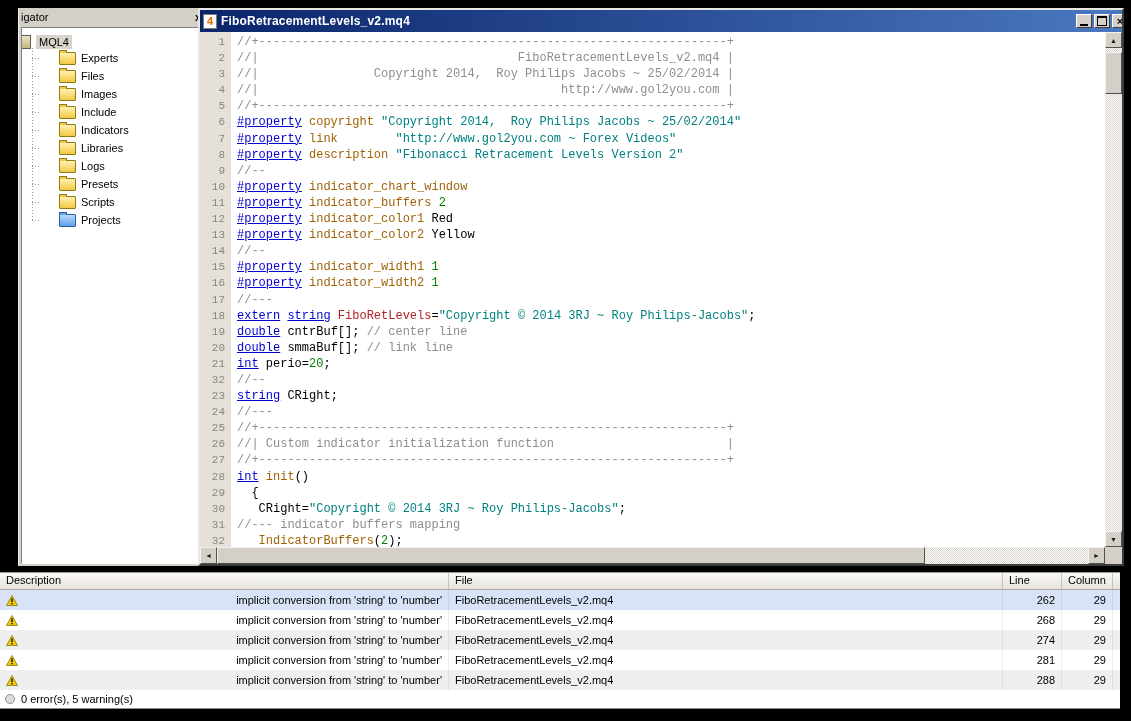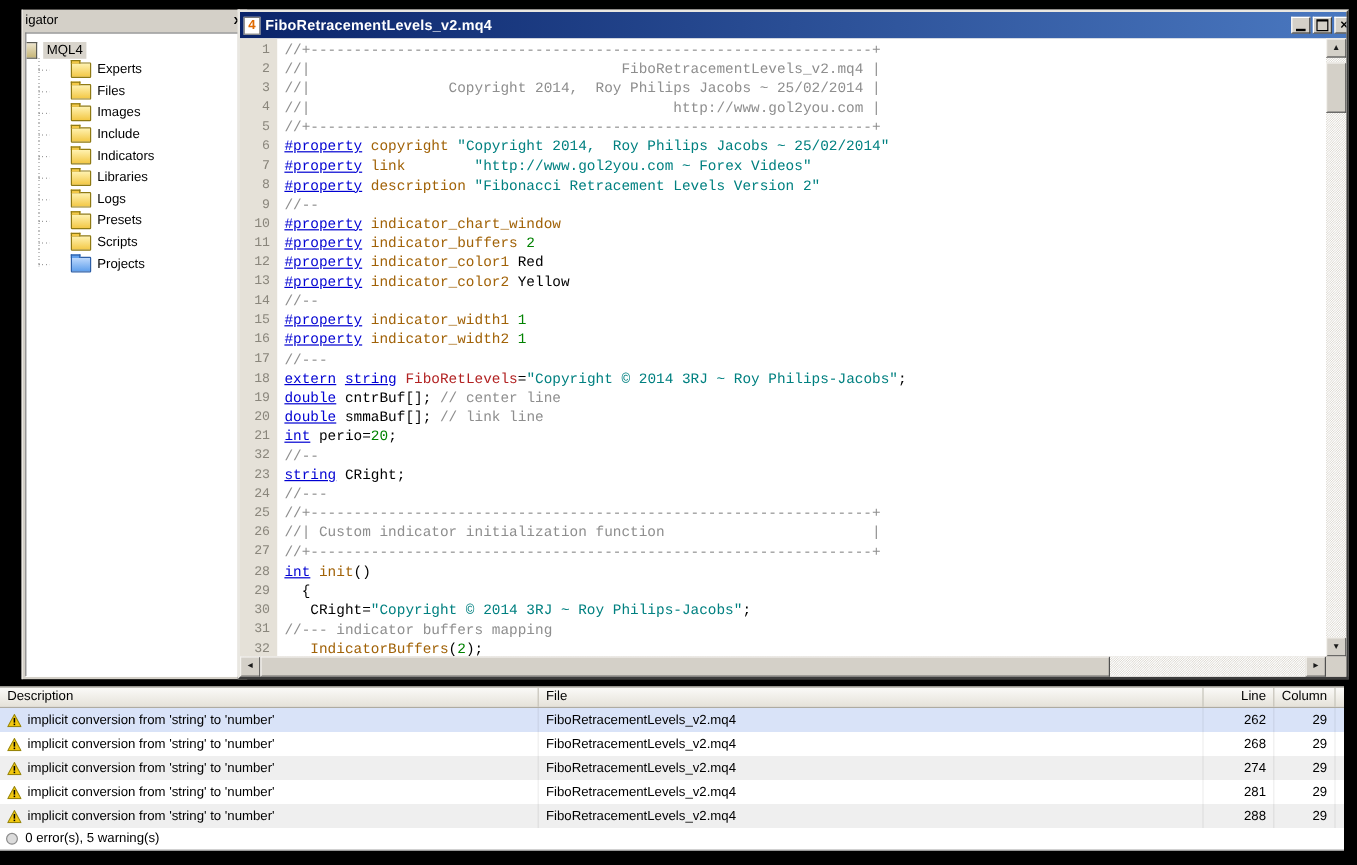--- a/index.html
+++ b/index.html
@@ -80,27 +80,27 @@
   .hscroll .sb-btn.right{right:0;top:0;height:17px;}
   .sb-thumb-h{position:absolute;left:17px;top:0;height:17px;width:708px;background:#d4d0c8;border:1px solid;
             border-color:#f4f2ee #505050 #505050 #f4f2ee;box-sizing:border-box;}
   .corner{position:absolute;right:0;bottom:0;width:17px;height:17px;background:#d4d0c8;}
 
   
   .problems{position:absolute;left:0;top:572px;width:1120px;height:118px;background:#fff;font-size:11px;}
   .grid-header{display:flex;height:18px;background:linear-gradient(#fbfaf8,#e5e2d9);
                border-top:1px solid #9a978d;border-bottom:1px solid #aeaba1;box-sizing:border-box;}
   .hcell{box-sizing:border-box;padding:1px 6px 0;border-right:1px solid #c6c3b9;height:100%;flex:0 0 auto;}
-  .hcell.right{text-align:right;}
+  .hcell.right{text-align:left;}
   .w0{width:449px;} .w1{width:554px;} .w2{width:59px;} .w3{width:51px;}
   .prow{display:flex;height:20px;align-items:center;background:#fff;}
   .prow.stripe{background:#efefef;}
   .prow.selected{background:#d9e3f8;}
   .pcell{box-sizing:border-box;padding:0 6px;display:flex;align-items:center;gap:5px;height:100%;
-         border-right:1px solid rgba(0,0,0,0.07);flex:0 0 auto;overflow:hidden;}
+         border-right:1px solid rgba(0,0,0,0.07);flex:0 0 auto;overflow:hidden;justify-content:space-between;}
   .pcell.right{justify-content:flex-end;}
   .warn-svg{flex:0 0 auto;}
 
   
   .statusbar{position:absolute;left:0;top:690px;width:1120px;height:19px;background:#fff;
              border-bottom:1px solid #8c8c8c;display:flex;align-items:center;gap:6px;
              padding-left:5px;font-size:11px;box-sizing:border-box;}
   .status-icon{width:8px;height:8px;border-radius:50%;background:#dcdcdc;border:1px solid #8c8c8c;flex:0 0 auto;}
 </style>
 </head>

